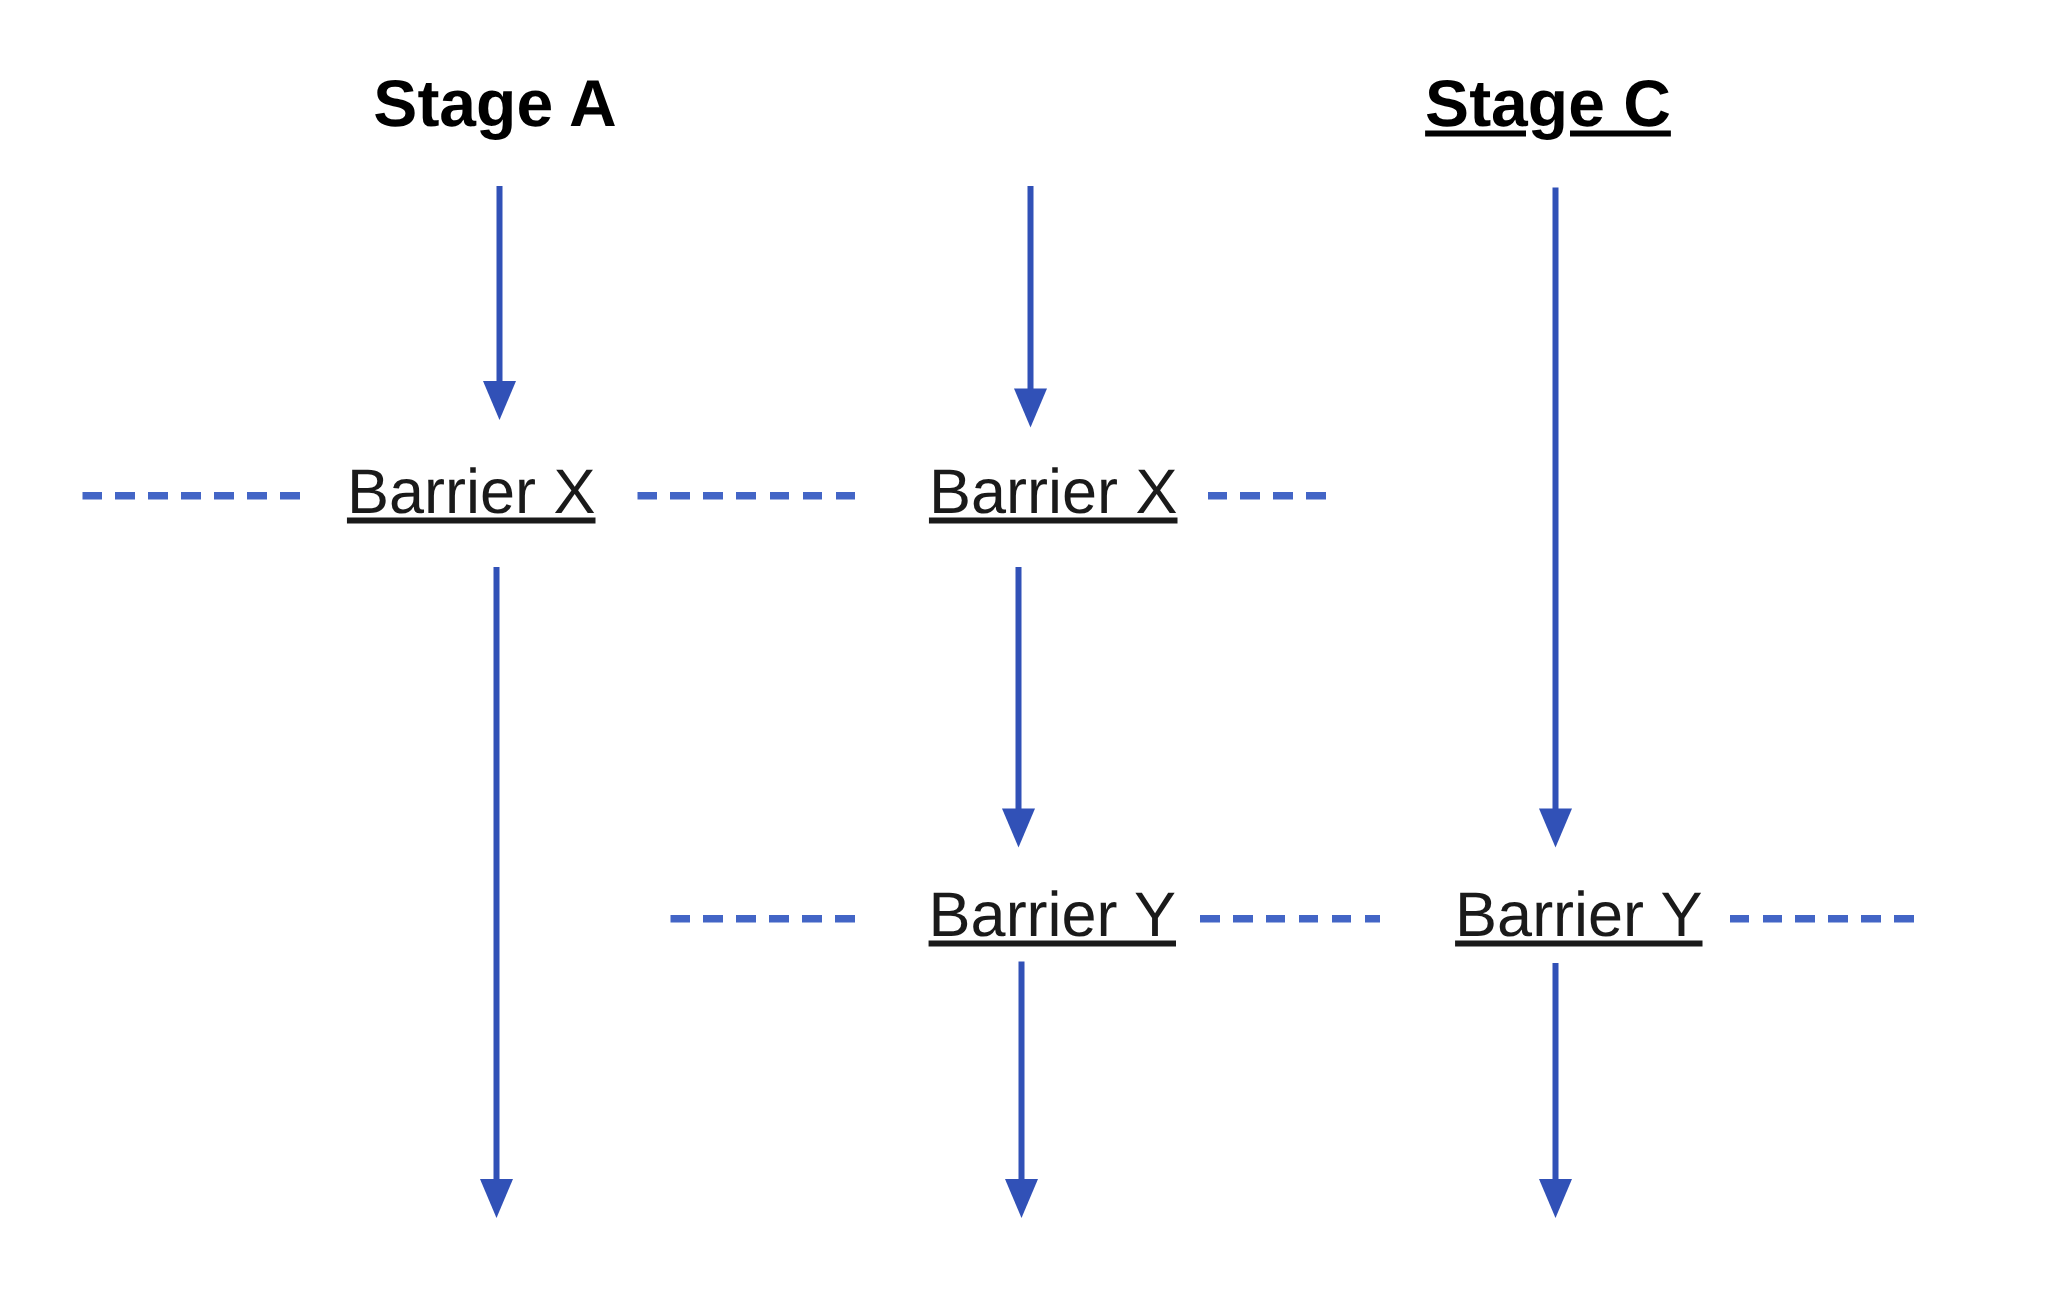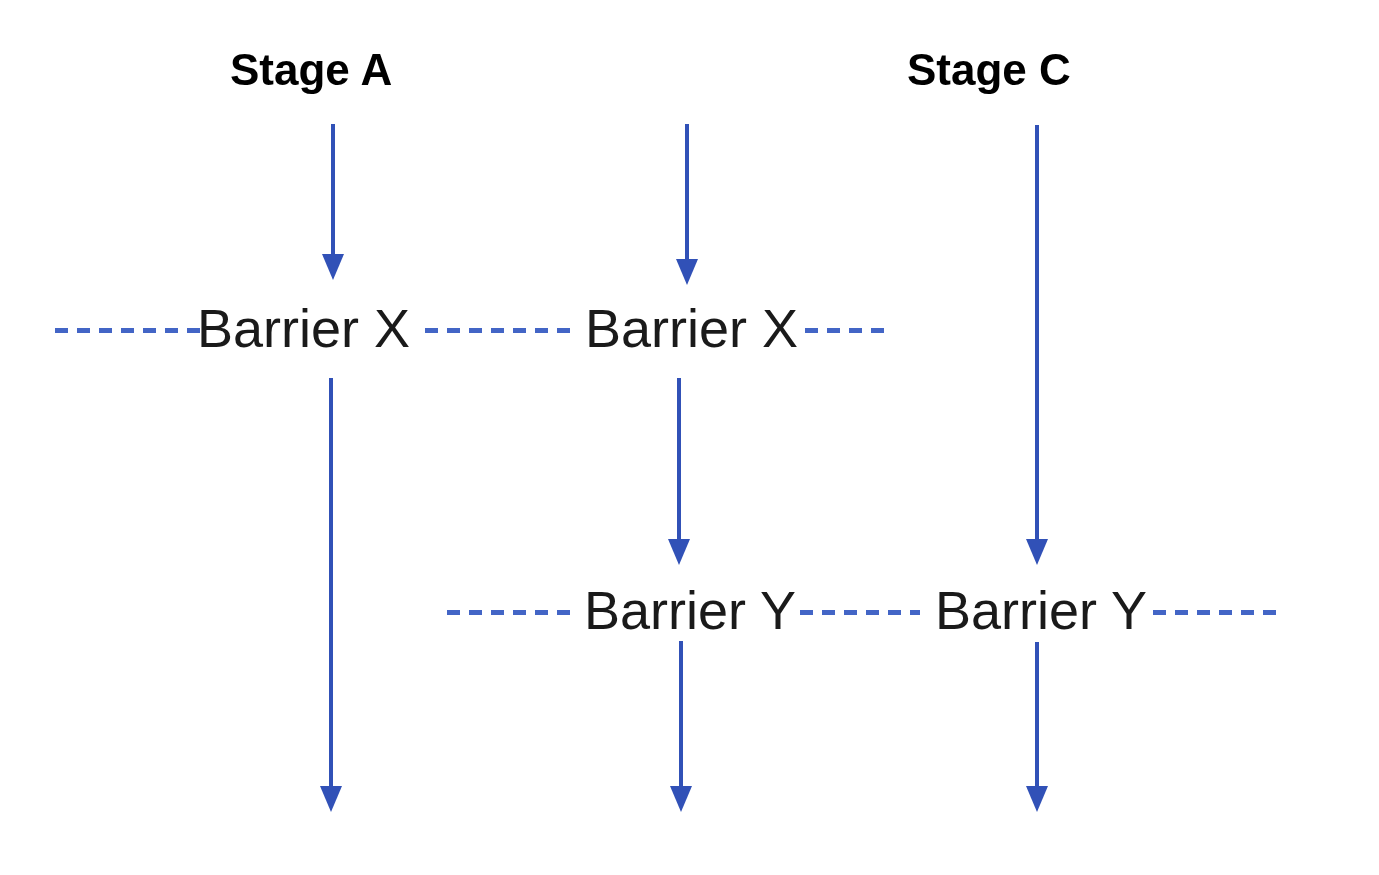--- a/index.html
+++ b/index.html
@@ -16,20 +16,21 @@
     width: 1379px;
     height: 875px;
     background: var(--bg-color);
     overflow: hidden;
     font-family: "Liberation Sans", sans-serif;
   }
   .stage-title {
     position: absolute;
     top: 44px;
     width: 200px;
+    text-align: center;
     font-size: 44px;
     font-weight: bold;
     line-height: 52px;
     color: var(--title-color);
     white-space: nowrap;
   }
   .arrow {
     position: absolute;
     width: 22px;
   }
@@ -56,34 +57,35 @@
     height: 5px;
     background: repeating-linear-gradient(
       90deg,
       var(--dash-color) 0px, var(--dash-color) 13px,
       transparent 13px, transparent 22px
     );
   }
   .barrier-label {
     position: absolute;
     width: 200px;
-    text-align: center;
-    font-size: 54px;
+    text-align: right;
+    font-size: 42px;
     line-height: 48px;
     color: var(--barrier-color);
     white-space: nowrap;
+    text-decoration: underline;
   }
 </style>
 </head>
 <body>
 
 <div class="canvas">
 
   <div class="stage-title" style="left:230px;">Stage A</div>
-  <div class="stage-title" style="left:907px;">Stage C</div>
+  <div class="stage-title" style="left:932px;text-decoration:underline;">Stage C</div>
 
   <div class="arrow" style="left:322px; top:124px; height:156px;">
     <div class="arrow-line"></div>
     <div class="arrow-head"></div>
   </div>
   <div class="arrow" style="left:320px; top:378px; height:434px;">
     <div class="arrow-line"></div>
     <div class="arrow-head"></div>
   </div>
 

